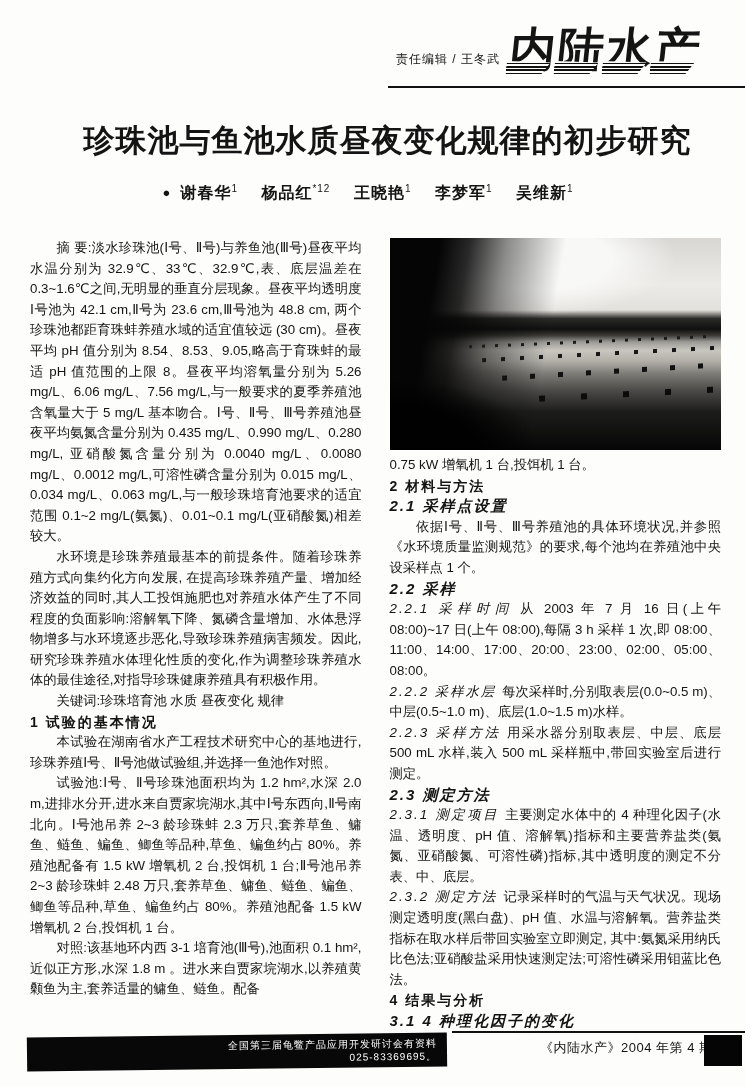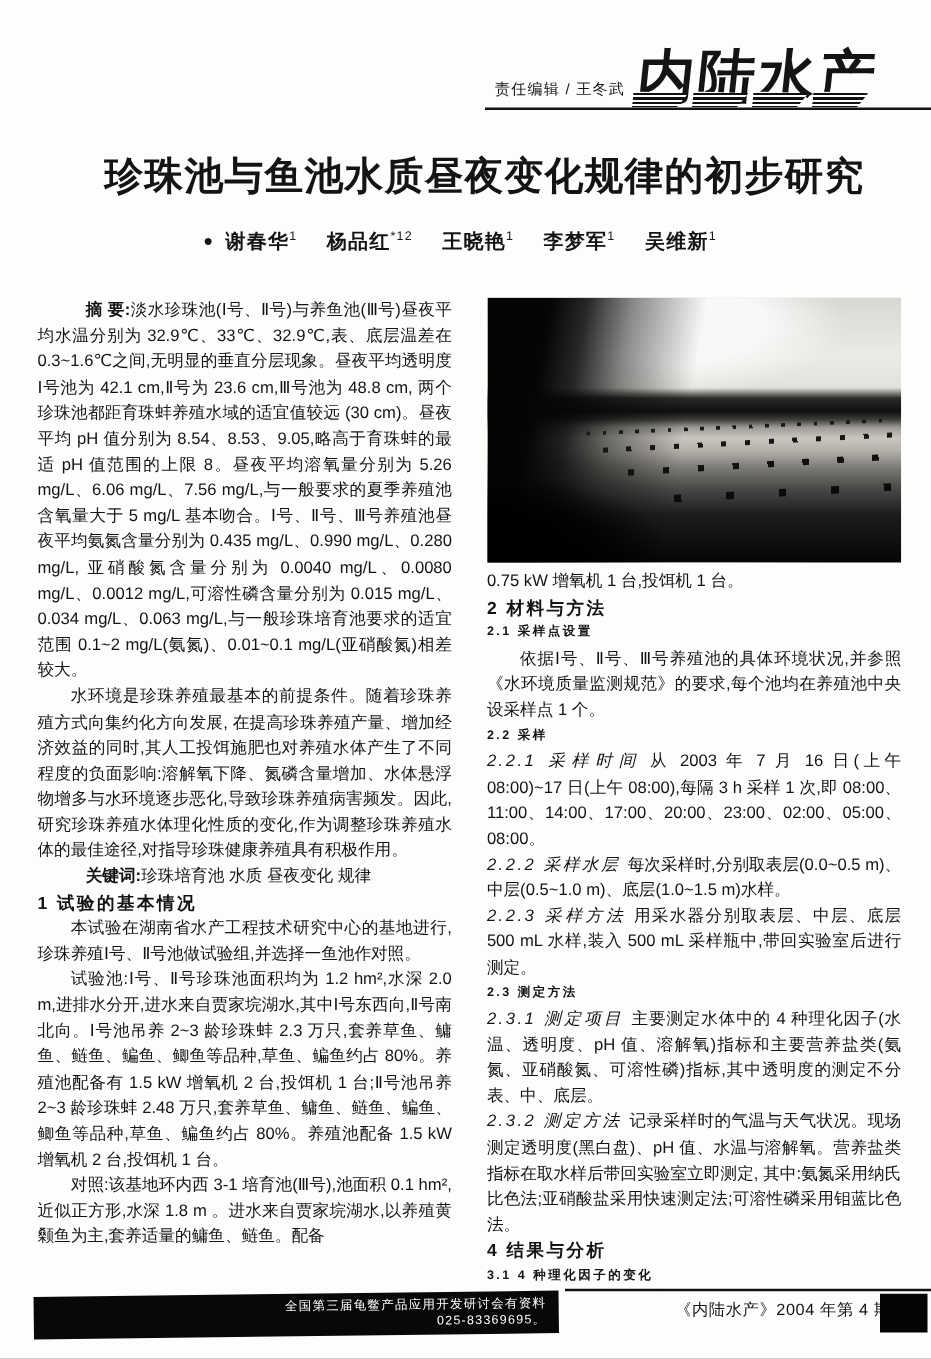--- a/index.html
+++ b/index.html
@@ -6,21 +6,21 @@
   html,body { background:#888; }
   .page {
     position:relative; width:745px; height:1087px; margin:0 auto;
     background:#fdfdfc; color:#141414; overflow:hidden;
     font-family:"Liberation Sans","DejaVu Sans",sans-serif;
   }
   
   .header {
     position:absolute; top:12px; left:388px; right:0; height:76px;
     border-bottom:2.5px solid #111; display:flex; align-items:flex-end; justify-content:flex-start;
-    padding-bottom:0;
+    padding-bottom:12px;
   }
   .editor { font-size:12px; letter-spacing:1px; margin:0 10px 6px 8px; white-space:nowrap; }
   .logo { display:flex; align-items:flex-end; transform:skewX(-6deg); }
   .logo-char {
     position:relative; font-size:46px; line-height:50px; font-weight:900;
     letter-spacing:0; margin-right:2px; font-family:"Liberation Sans",sans-serif;
   }
   .logo-char::after {
     content:""; position:absolute; left:-2px; right:4px; bottom:0px; height:13px;
     background:repeating-linear-gradient(180deg,#fdfdfc 0 1.6px,#111 1.6px 3.4px);
@@ -40,24 +40,24 @@
   .bullet { font-size:13px; vertical-align:1px; }
   
   .cols {
     position:absolute; top:238px; left:30px; right:24px; bottom:52px;
     display:flex; gap:28px; overflow:hidden;
     font-size:13.3px; line-height:20.6px; text-align:justify;
   }
   .col { flex:1 1 0; }
   p.indent { text-indent:2em; }
   p.noindent { text-indent:0; }
-  .lbl { font-weight:700;margin-left:12px; }
+  .lbl { font-weight:400; }
   .abs { }
   h2.sec { font-size:14px; font-weight:700; line-height:20.6px; letter-spacing:2px; }
-  h3.sub { font-size:10px; font-weight:600; line-height:20.6px; letter-spacing:2px; }
+  h3.sub { font-size:15px; font-weight:600; line-height:20.6px; letter-spacing:2px; font-style:italic; }
   .runlbl { letter-spacing:2px; font-style:italic; margin-right:6px; }
   
   .photo {
     position:relative; width:100%; height:212px; margin-bottom:5px; overflow:hidden;
     background:
       radial-gradient(ellipse 55% 35% at 45% 10%, #f8f8f7 0 40%, rgba(248,248,247,0) 75%),
       linear-gradient(180deg,
         #d8d7d4 0%, #eceae6 22%, #e3e1dc 34%,
         #2a2a28 38%, #101010 43%, #3c3b38 46%,
         #9c9a95 49%, #c9c6c0 53%, #b3b0aa 58%,

